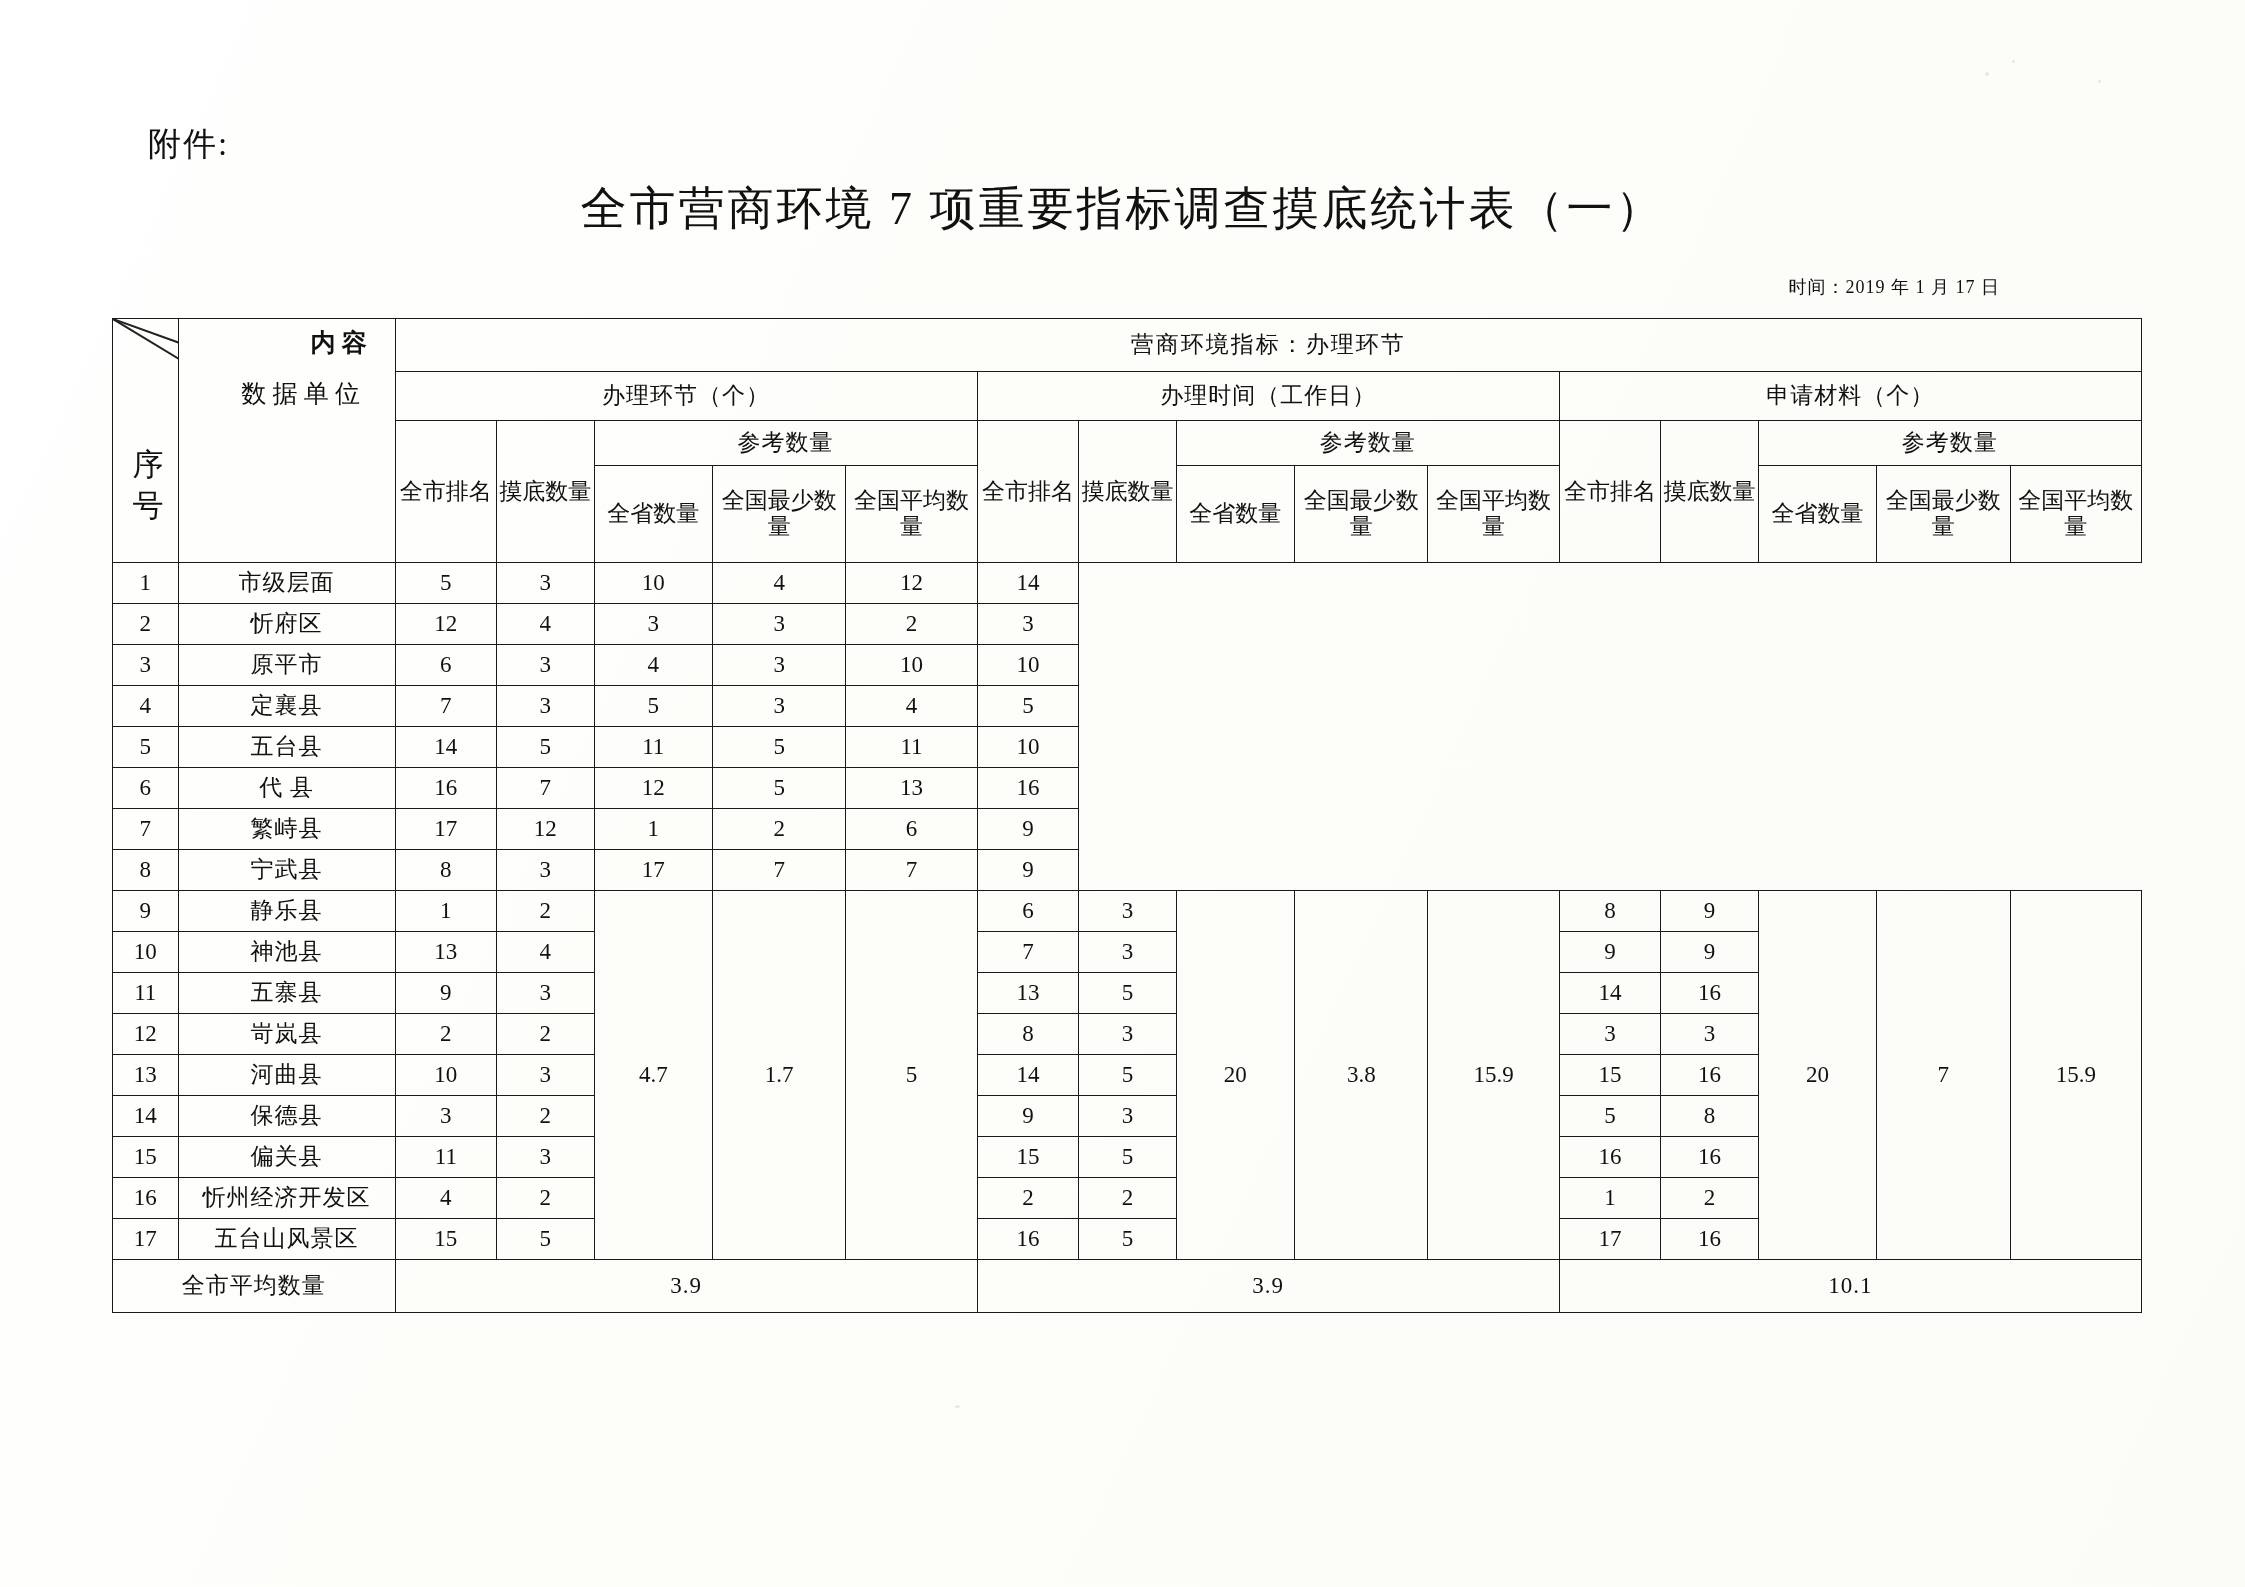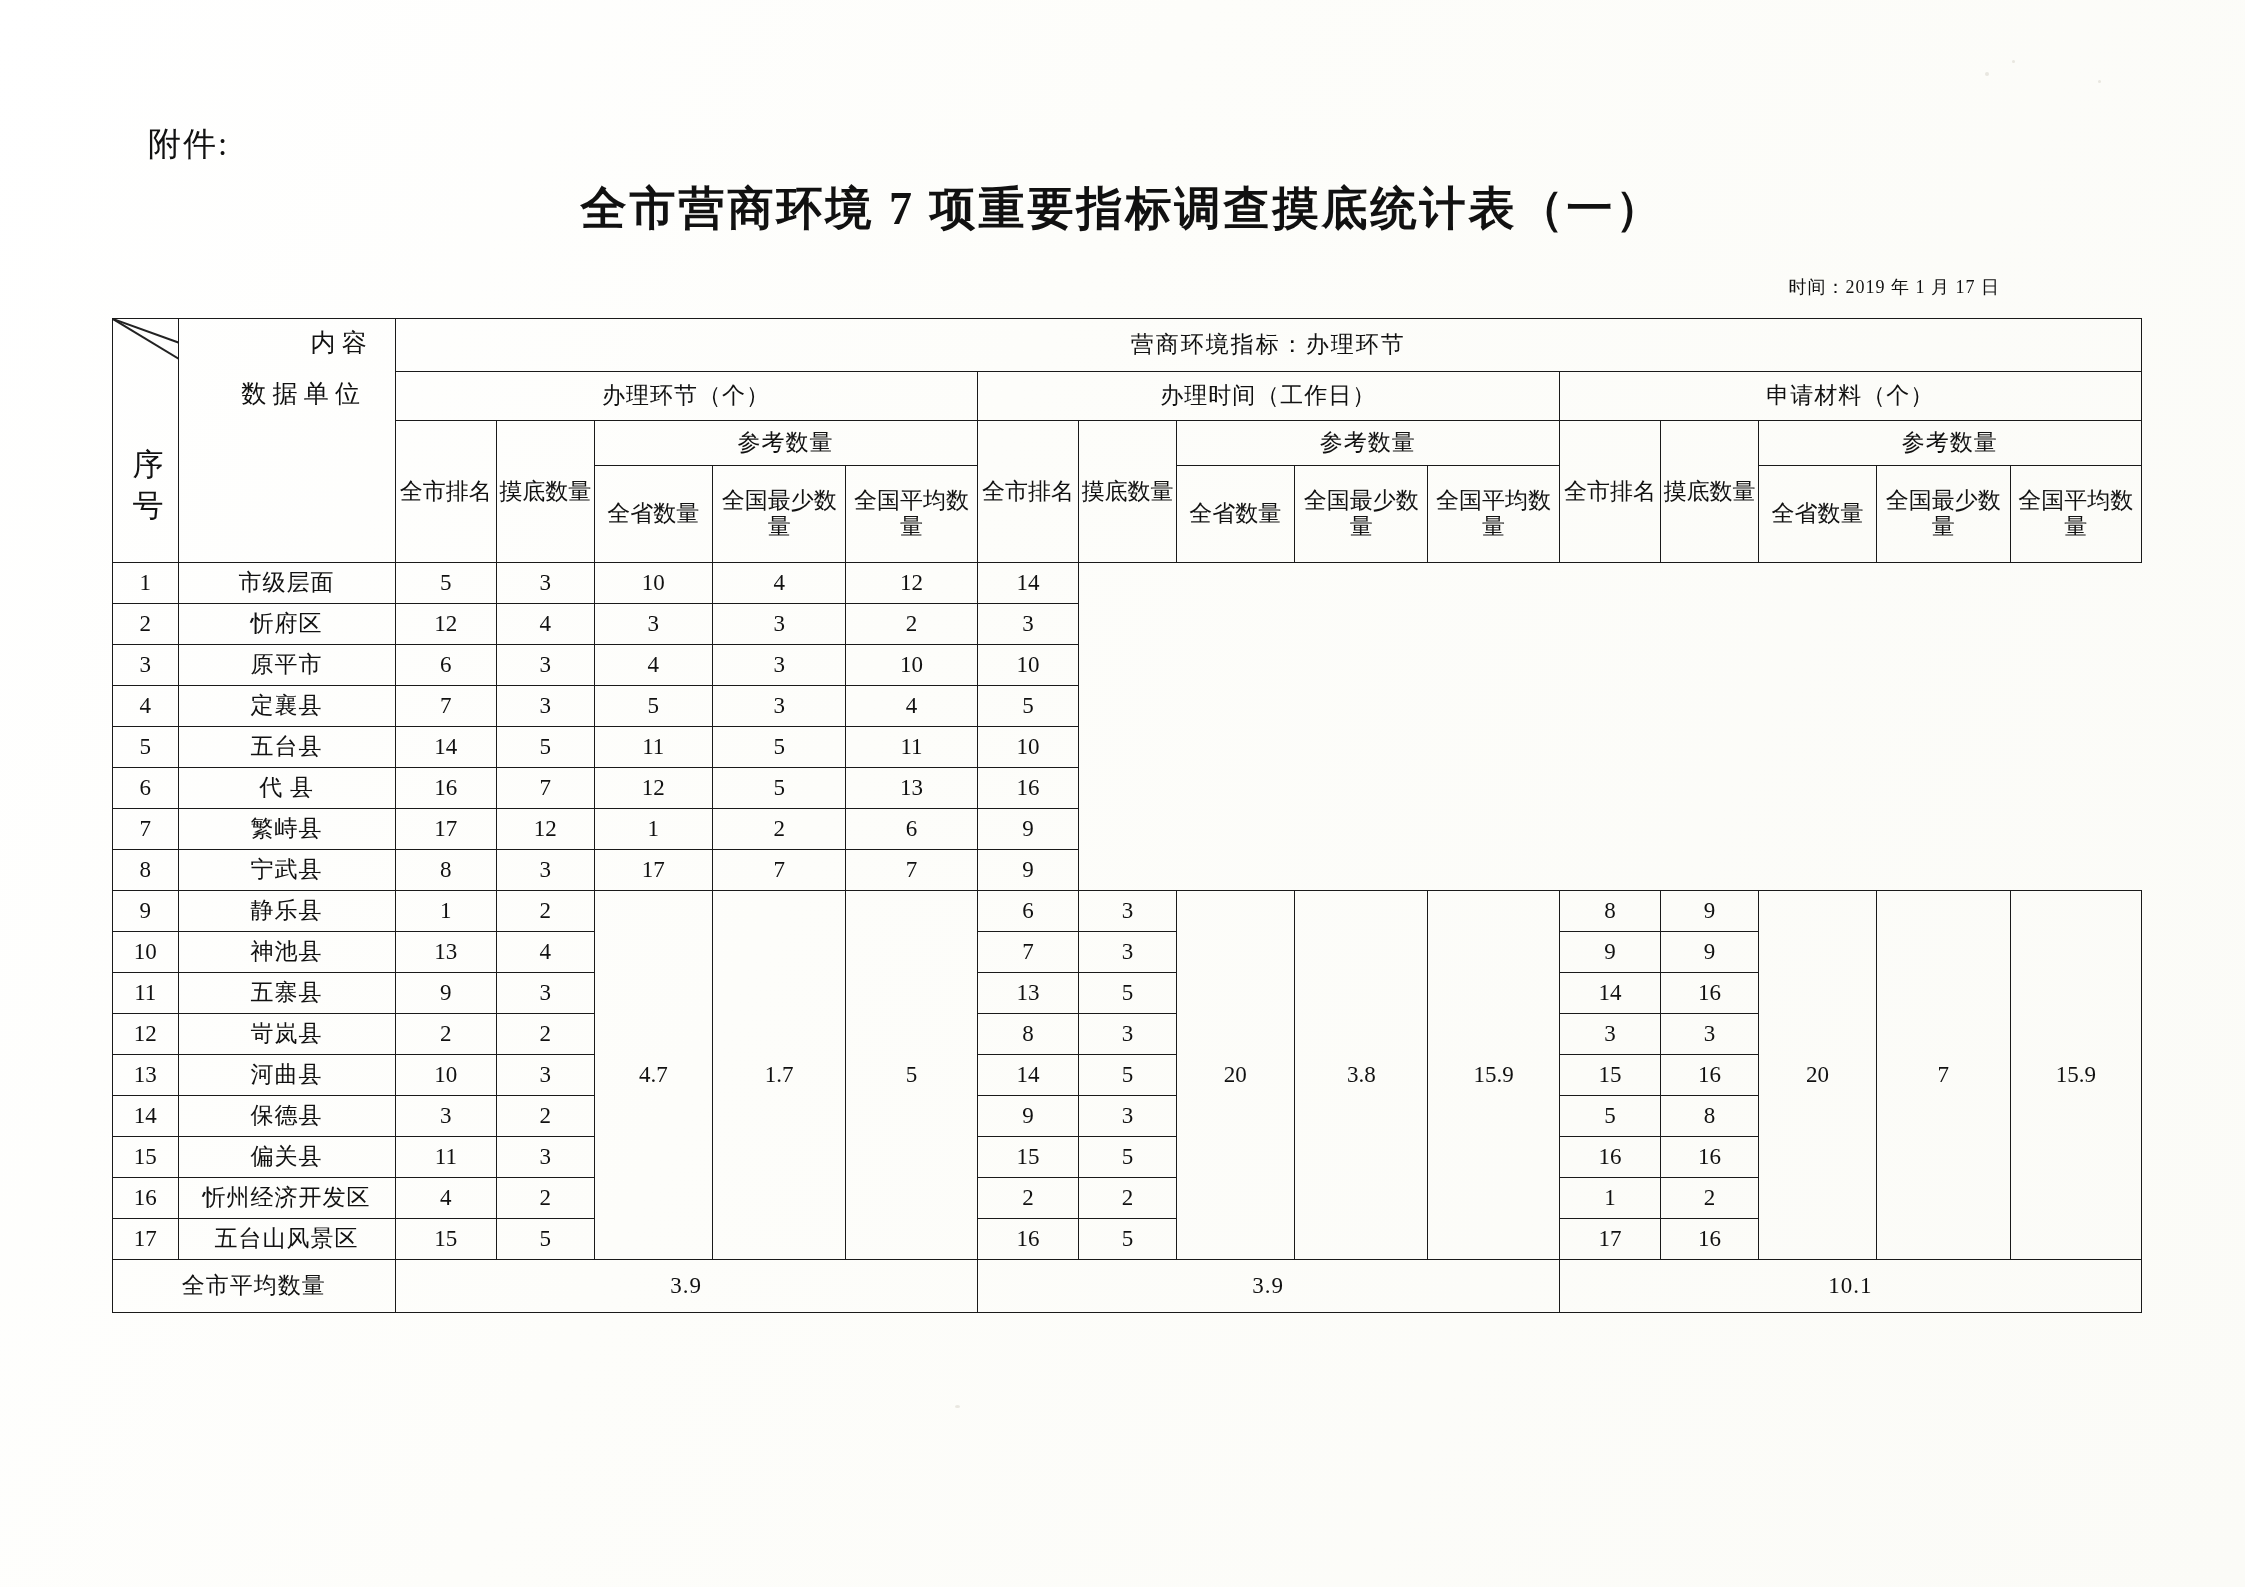--- a/index.html
+++ b/index.html
@@ -35,21 +35,21 @@
     letter-spacing: 2px;
     font-family: "Liberation Serif", serif;
   }
   .doc-title {
     position: absolute;
     left: 0;
     top: 178px;
     width: 2245px;
     text-align: center;
     font-size: 46px;
-    font-weight: bold;
+    font-weight: normal;
     letter-spacing: 3px;
     font-family: "Liberation Serif", "DejaVu Serif", serif;
   }
   .doc-date {
     position: absolute;
     right: 245px;
     top: 275px;
     font-size: 18px;
     letter-spacing: 1px;
   }
@@ -108,20 +108,21 @@
     left: 0; top: 0;
   }
   .corner .t-content {
     position: absolute;
     right: 14px;
     top: 8px;
     font-size: 25px;
     line-height: 1.25;
     text-align: left;
     width: 70px;
+    font-weight: bold;
   }
   .corner .t-data {
     position: absolute;
     left: 20px;
     top: 58px;
     font-size: 25px;
     line-height: 1.35;
     text-align: center;
     width: 130px;
     margin-left: 37px;

